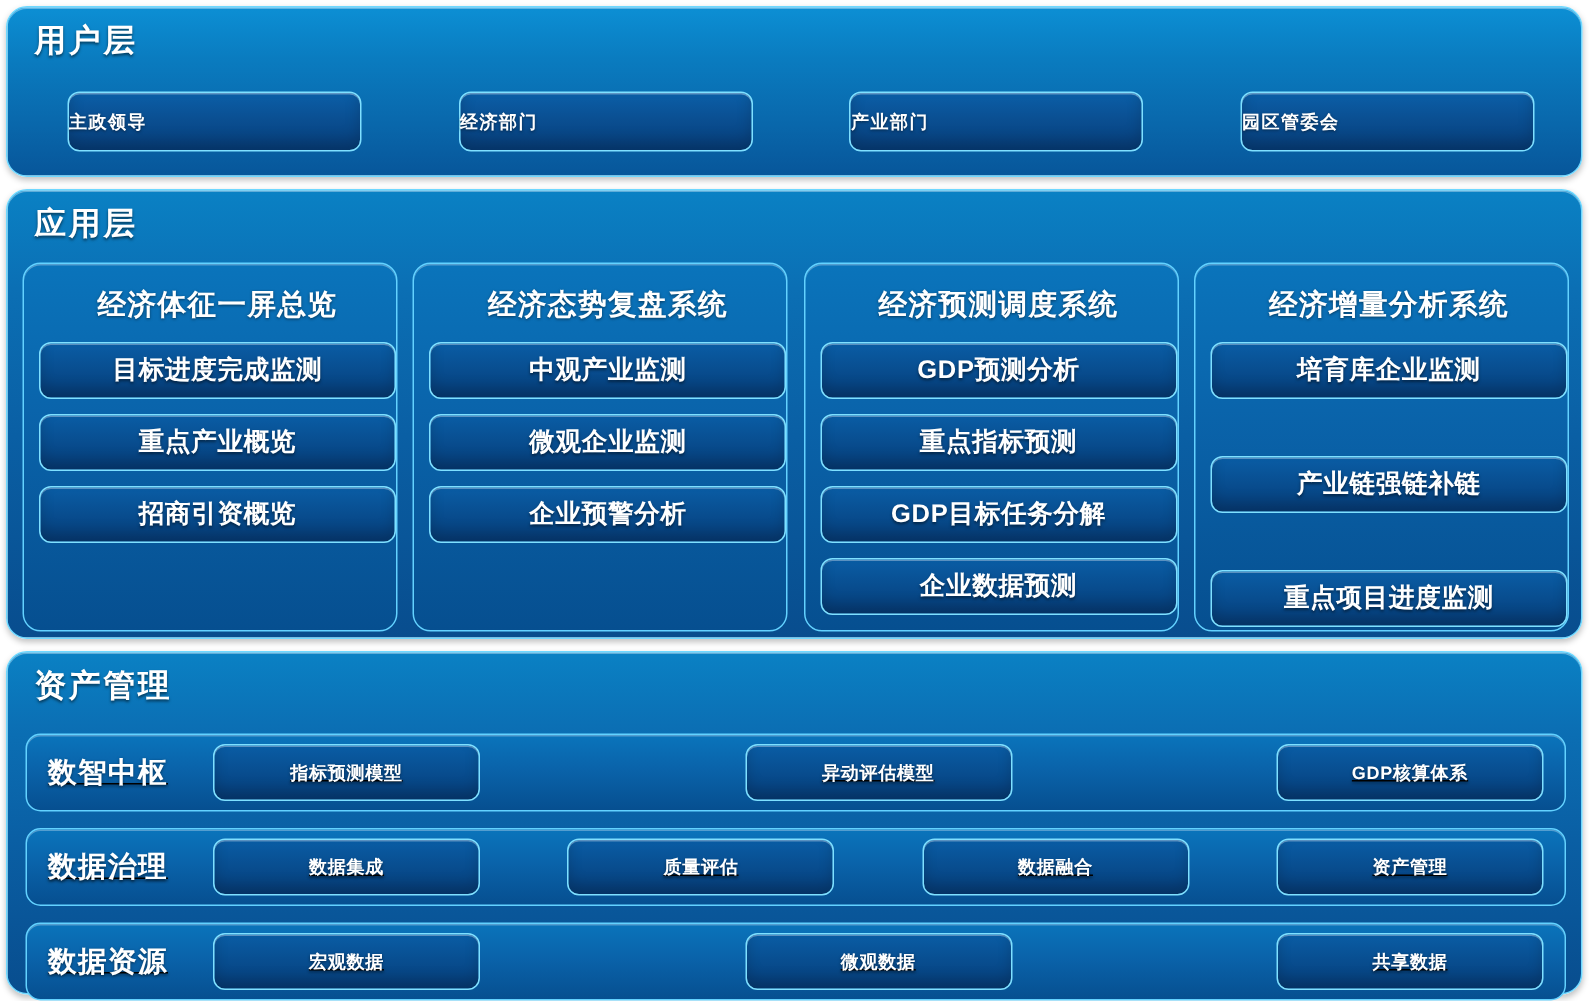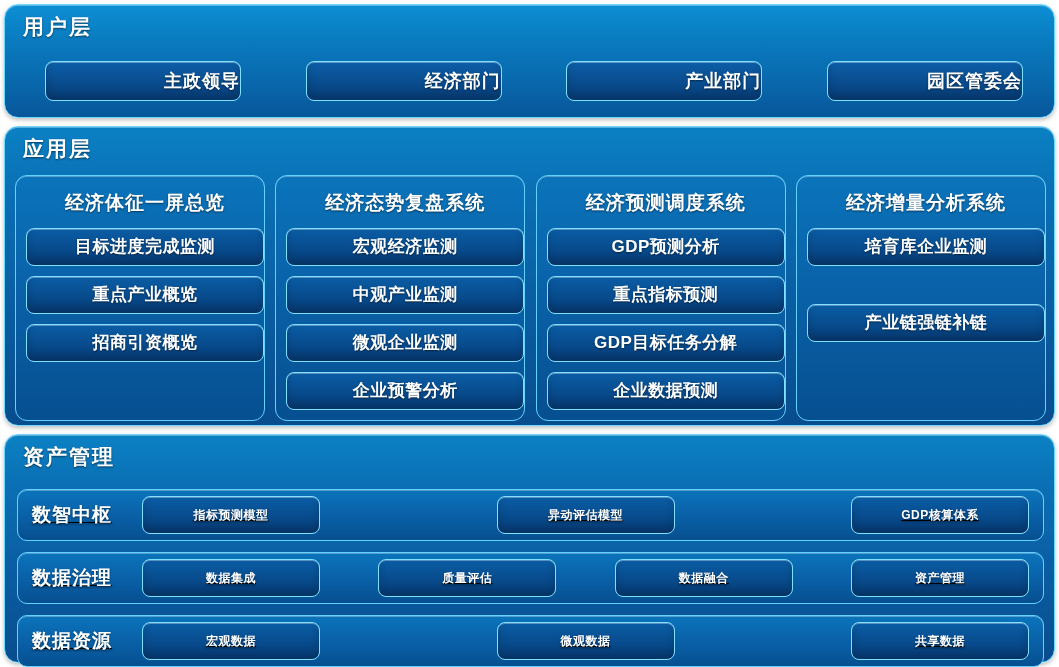--- a/index.html
+++ b/index.html
@@ -54,23 +54,23 @@
     top: 56px;
     width: 978px;
     display: flex;
     justify-content: space-between;
   }
   .pill {
     box-sizing: border-box;
     width: 196px;
     height: 40px;
     line-height: 38px;
-    text-align: right;
-    color: #ffffff;
-    font-size: 18px;
+    text-align: left;
+    color: #ffffff;
+    font-size: 12px;
     font-weight: bold;
     letter-spacing: 1px;
     border-radius: 8px;
     border: 1px solid #7fe0ff;
     background: linear-gradient(180deg, #0b5fa8 0%, #0a4f92 45%, #073f7c 100%);
     box-shadow: inset 0 1px 0 rgba(255,255,255,.35), inset 0 -6px 10px rgba(0,0,0,.18);
     text-shadow: 0 1px 2px rgba(0,0,0,.5);
   }
 
   
@@ -210,21 +210,20 @@
         <div class="app-items">
           <div class="chip">目标进度完成监测</div>
           <div class="chip">重点产业概览</div>
           <div class="chip">招商引资概览</div>
         </div>
       </div>
 
       <div class="app-col">
         <div class="app-col-title">经济态势复盘系统</div>
         <div class="app-items">
-          <div class="chip">宏观经济监测</div>
           <div class="chip">中观产业监测</div>
           <div class="chip">微观企业监测</div>
           <div class="chip">企业预警分析</div>
         </div>
       </div>
 
       <div class="app-col">
         <div class="app-col-title">经济预测调度系统</div>
         <div class="app-items">
           <div class="chip">GDP预测分析</div>
@@ -232,20 +231,21 @@
           <div class="chip">GDP目标任务分解</div>
           <div class="chip">企业数据预测</div>
         </div>
       </div>
 
       <div class="app-col">
         <div class="app-col-title">经济增量分析系统</div>
         <div class="app-items spaced">
           <div class="chip">培育库企业监测</div>
           <div class="chip">产业链强链补链</div>
+          <div class="chip">重点项目进度监测</div>
         </div>
       </div>
 
     </div>
   </div>
 
   <div class="layer" id="layer-data">
     <div class="layer-title">资产管理</div>
     <div class="data-rows">
 

